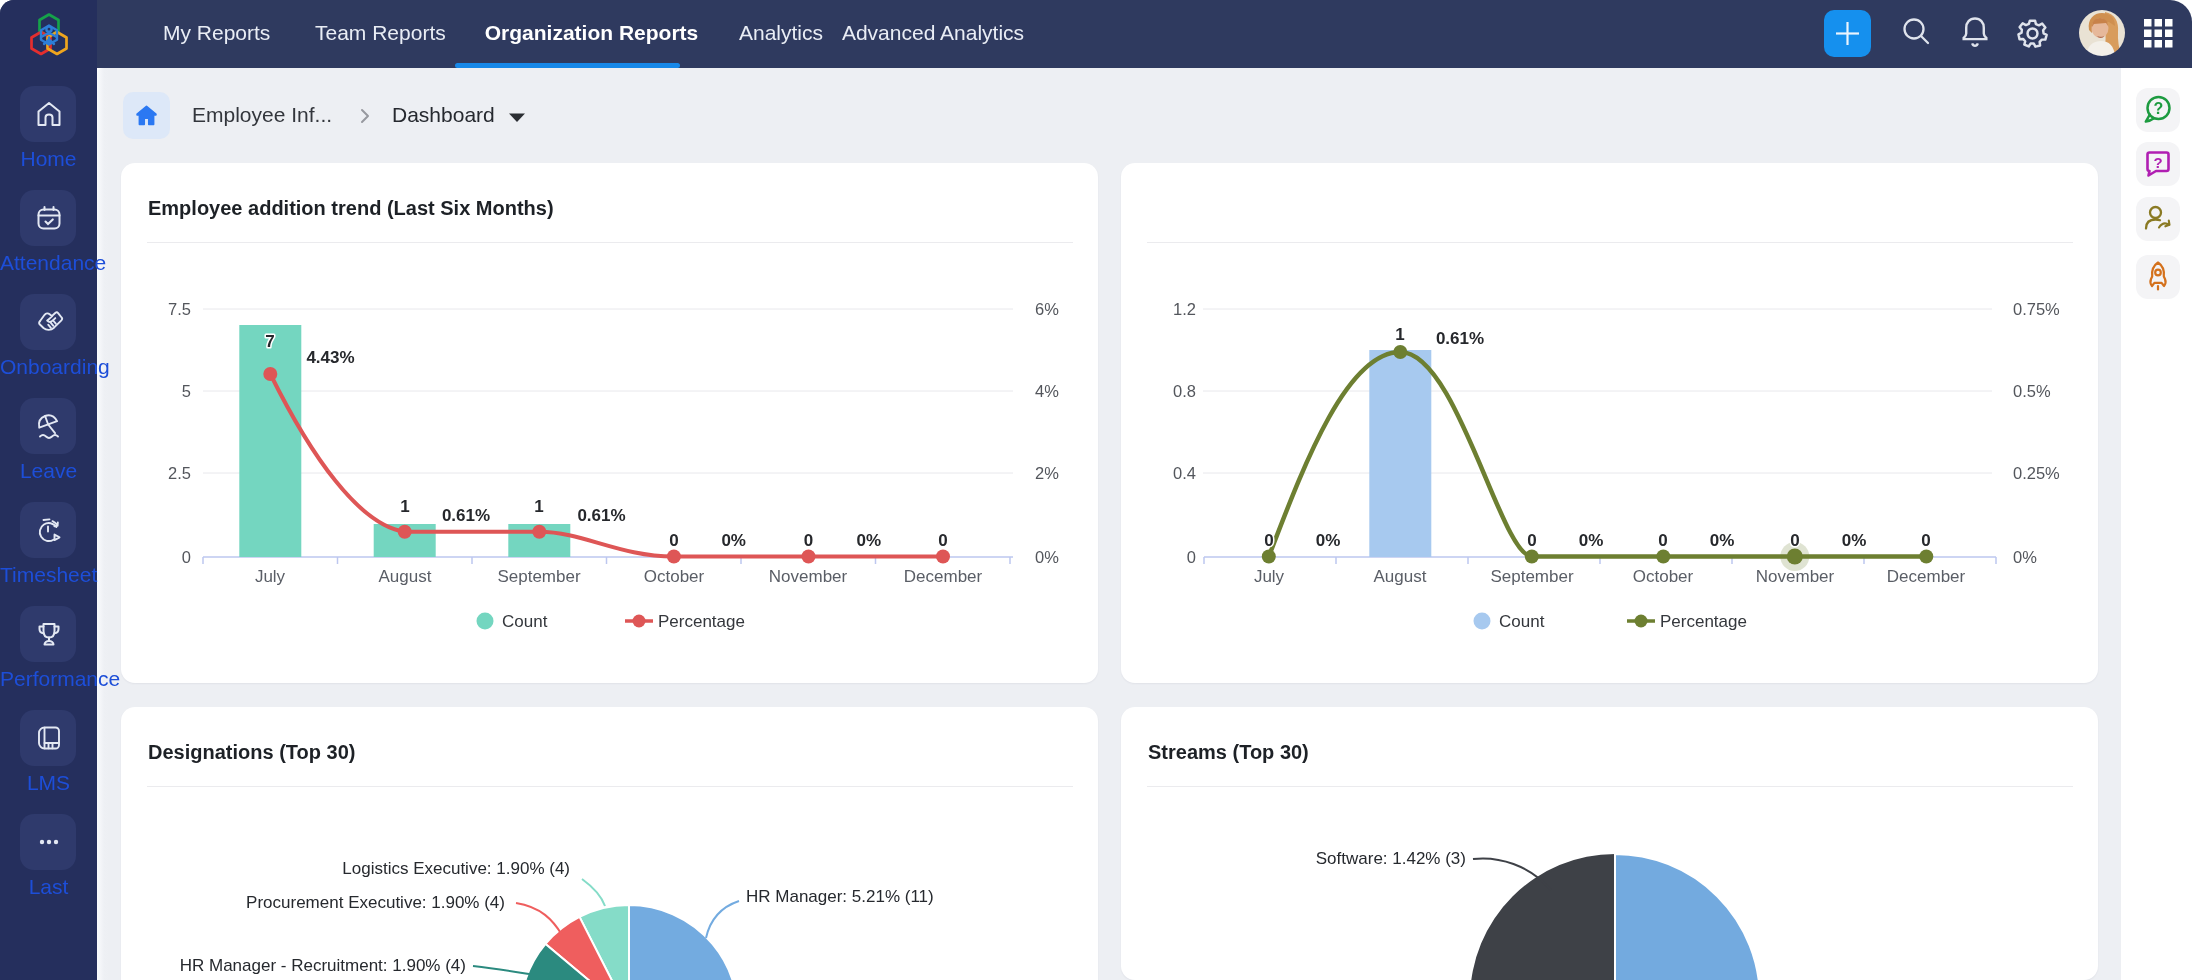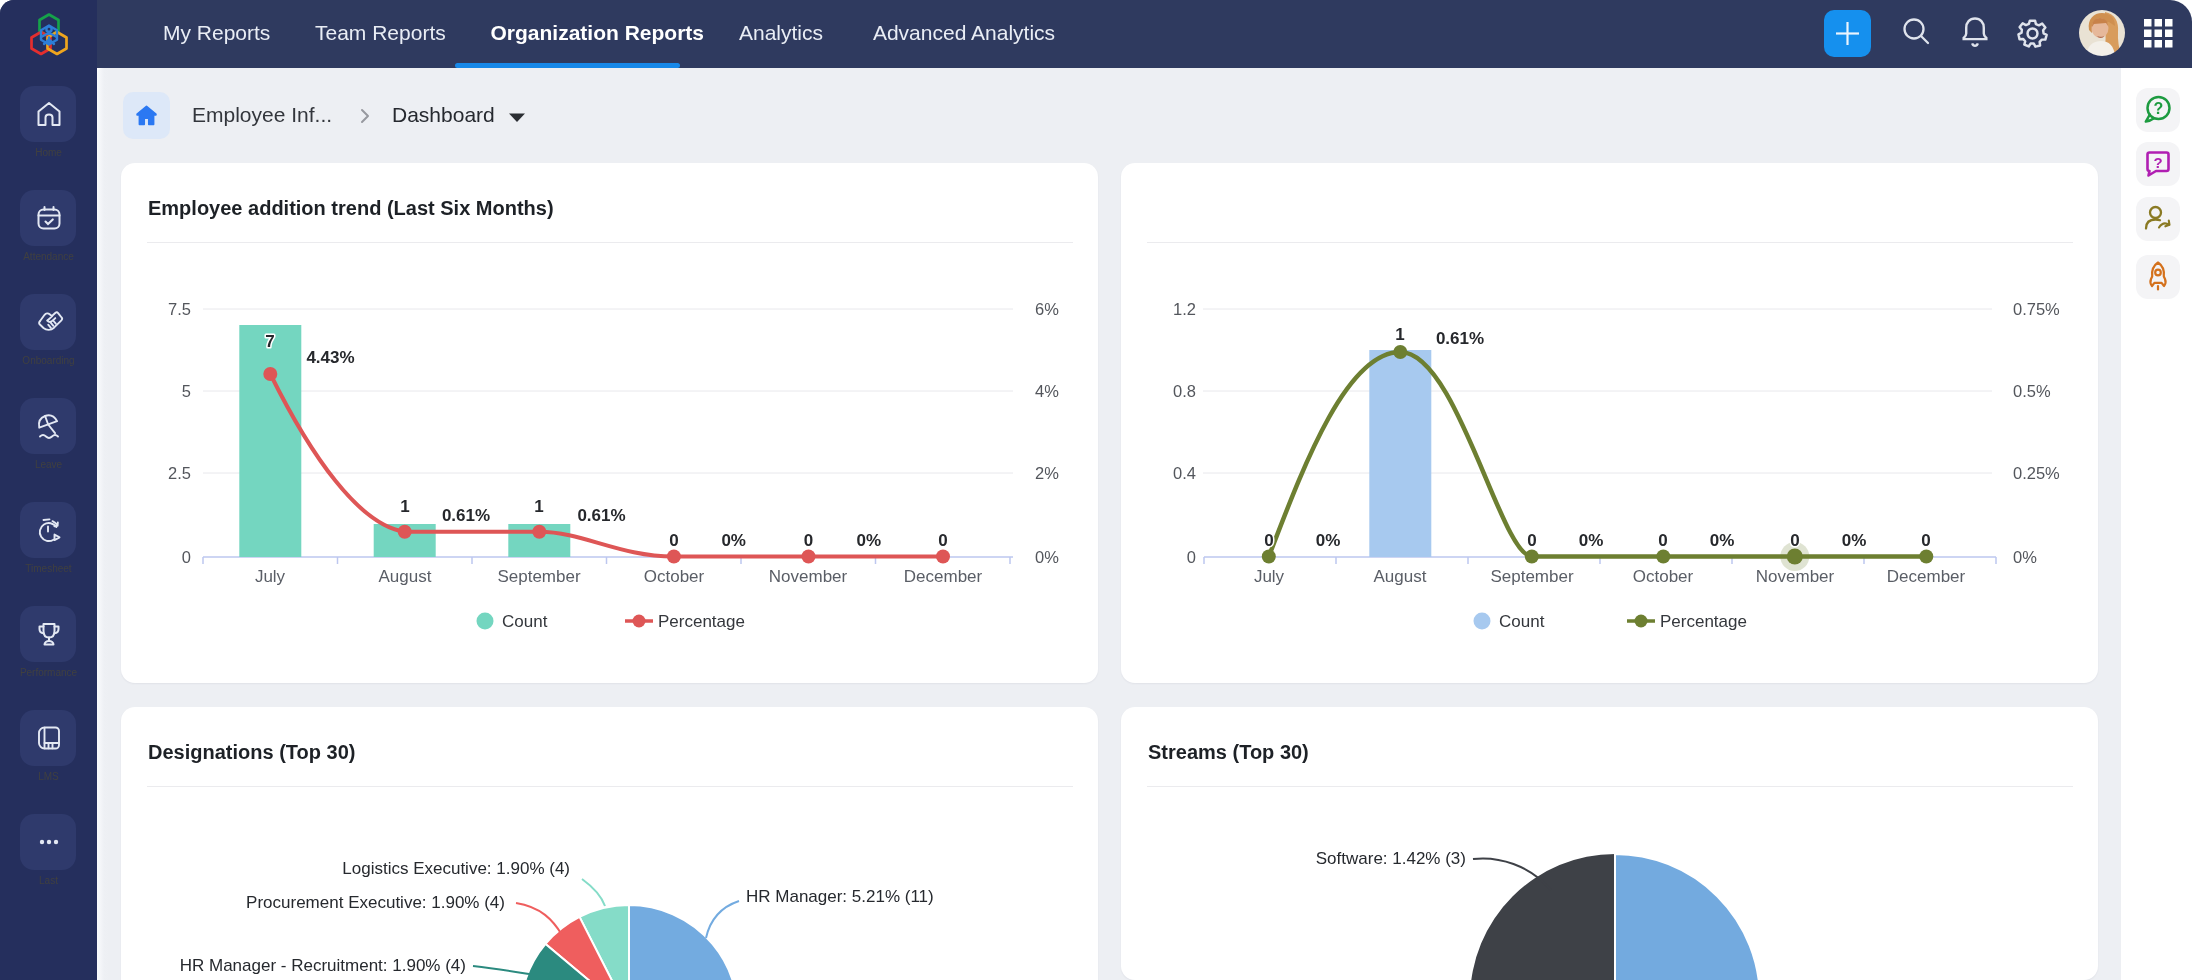--- a/index.html
+++ b/index.html
@@ -6,39 +6,39 @@
 html,body { width:2192px; height:980px; overflow:hidden; background:#ffffff; font-family:"Liberation Sans",sans-serif; }
 .abs { position:absolute; }
 #rightpanel { left:2121px; top:0; width:71px; height:980px; background:#ffffff; z-index:1; }
 #topbar { left:0; top:0; width:2192px; height:68px; background:#2f3a5f; border-top-right-radius:22px; border-top-left-radius:14px; z-index:2; }
 #content { left:97px; top:68px; width:2024px; height:912px; background:linear-gradient(90deg,#fafbfd 0px,#eef0f4 7px,#edeff3 12px); border-top-left-radius:6px; z-index:3; }
 #sidebar { left:0; top:0; width:97px; height:980px; background:#252f5d; border-top-left-radius:14px; z-index:4; }
 .tab { position:absolute; z-index:5; top:0; height:68px; white-space:nowrap; line-height:66px; color:#e9edf5; font-size:21px; text-align:center;margin-left:24px; }
 .tab.active { color:#ffffff; font-weight:bold; }
 #underline { left:455px; top:63px; width:225px; height:5px; background:#1788e8; border-radius:3px; z-index:3; }
 .navbtn { position:absolute; z-index:5; left:20px; width:56px; height:56px; background:#2f3a6c; border-radius:14px; }
-.navlbl { position:absolute; z-index:5; left:0; width:97px; text-align:center; color:#404040; font-size:10px; }
+.navlbl { position:absolute; z-index:5; left:0; width:97px; text-align:center; color:#1d4ed8; font-size:21px; }
 .card { position:absolute; z-index:4; width:977px; background:#ffffff; border-radius:14px; box-shadow:0 1px 2px rgba(30,40,60,0.06); }
 .ctitle { position:absolute; left:27px; top:34px; font-size:20px; font-weight:bold; color:#1d2126; }
 .cdiv { position:absolute; left:26px; top:79px; width:926px; height:1px; background:#ebebee; }
 .rbtn { position:absolute; z-index:4; left:2136px; width:44px; height:44px; background:#f4f4f6; border-radius:12px; z-index:2; }
 </style>
 </head>
 <body>
 <div class="abs" id="rightpanel"></div>
 <div class="abs" id="topbar"></div>
 <div class="abs" id="content"></div>
 <div class="abs" id="sidebar"></div>
 <div class="abs" id="underline"></div>
 
 <div class="tab" style="left:139px;width:106px;">My Reports</div>
 <div class="tab" style="left:291px;width:130px;">Team Reports</div>
-<div class="tab active" style="left:455px;width:225px;text-align:right;">Organization Reports</div>
+<div class="tab active" style="left:455px;width:225px;">Organization Reports</div>
 <div class="tab" style="left:713px;width:88px;">Analytics</div>
-<div class="tab" style="left:847px;width:186px;">Advanced Analytics</div>
+<div class="tab" style="left:816px;width:186px;">Advanced Analytics</div>
 
 <div class="abs" style="left:1824px;top:10px;width:47px;height:47px;background:#1590ee;border-radius:10px;z-index:5;"></div>
 <svg class="abs" style="left:1824px;top:10px;z-index:6;" width="47" height="47">
   <line x1="12" y1="23.5" x2="35" y2="23.5" stroke="#eaf4fe" stroke-width="2.2"></line>
   <line x1="23.5" y1="12" x2="23.5" y2="35" stroke="#eaf4fe" stroke-width="2.2"></line>
 </svg>
 <svg class="abs" style="left:1900px;top:16px;z-index:5;" width="34" height="34" viewBox="0 0 34 34">
   <circle cx="14" cy="13" r="9.5" fill="none" stroke="#dfe3ec" stroke-width="2.3"></circle>
   <line x1="21" y1="20" x2="28" y2="27" stroke="#dfe3ec" stroke-width="2.3" stroke-linecap="round"></line>
 </svg>

